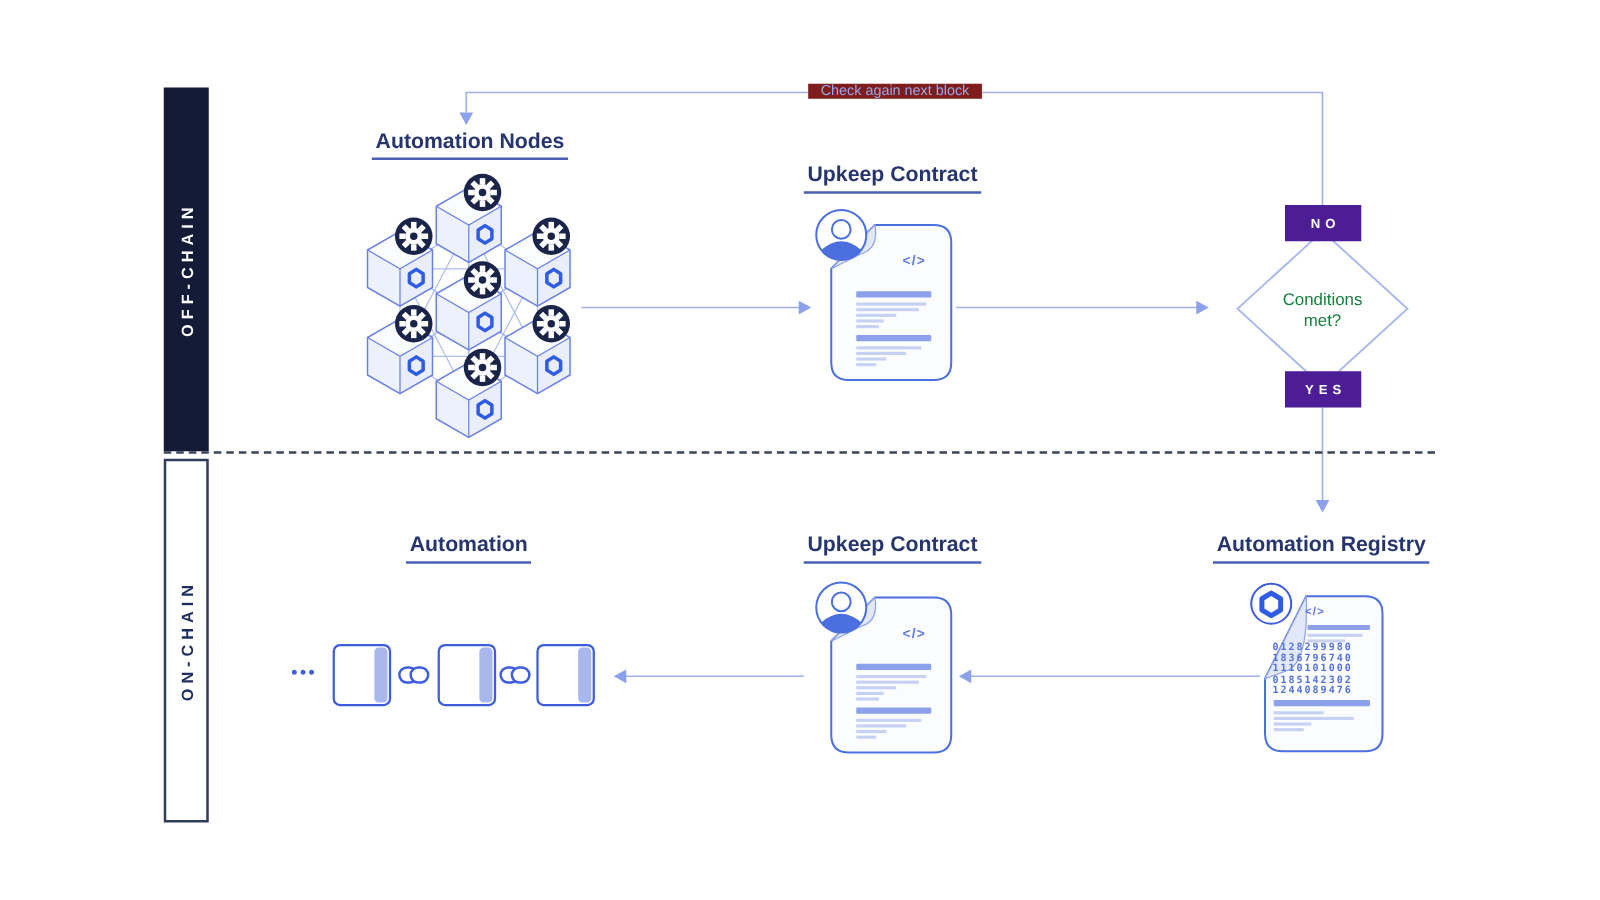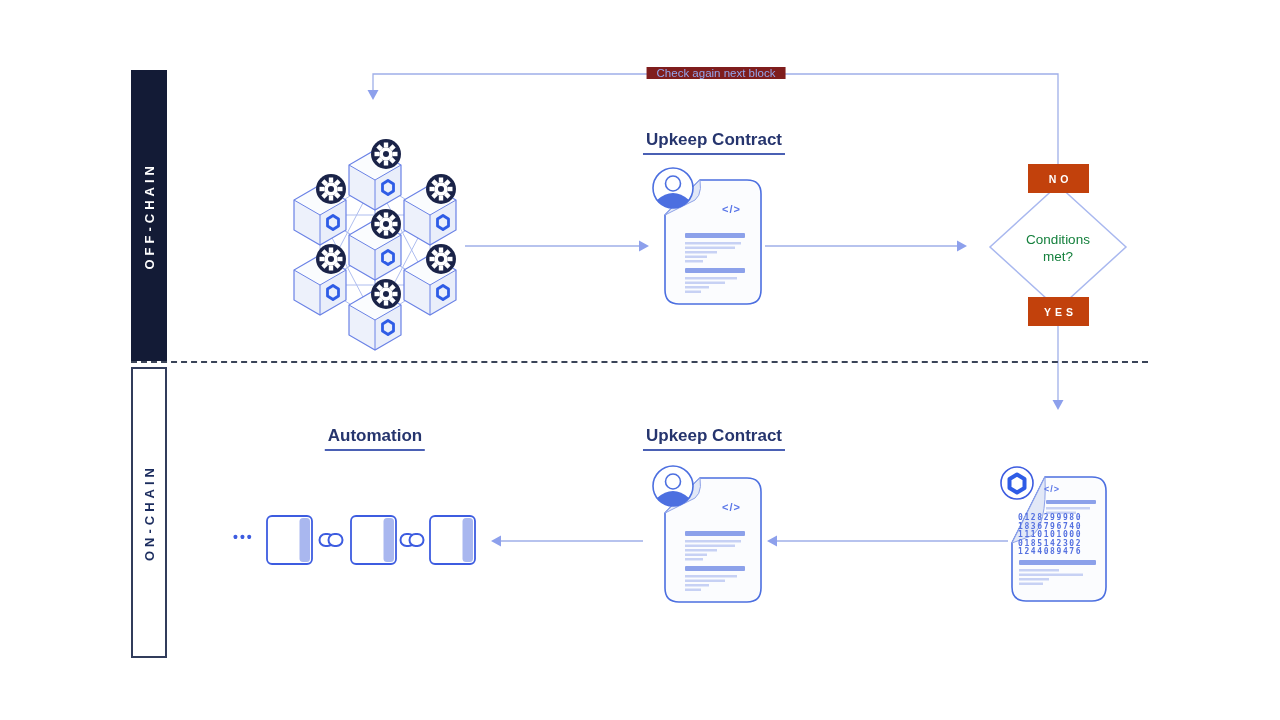--- a/index.html
+++ b/index.html
@@ -17,21 +17,21 @@
   .dash-sep{position:absolute;left:131px;top:361px;width:1017px;border-top:2px dashed #3A4458;}
 
   .flow-title{position:absolute;transform:translateX(-50%);white-space:nowrap;
     font-size:17px;font-weight:bold;color:#26356E;border-bottom:2px solid #4A60B4;padding:0 3px 3px;}
 
   .loop-label{position:absolute;left:716px;top:67px;transform:translateX(-50%);
     background:#7f1d1d;padding:0 10px;font-size:11.5px;color:#94A6EC;white-space:nowrap;}
 
   .decision-text{position:absolute;left:1058px;top:231px;transform:translateX(-50%);
     text-align:center;font-size:13.5px;line-height:17px;color:#15803d;}
-  .decision-box{position:absolute;left:1028px;width:61px;height:29px;background:#c2410c;
+  .decision-box{position:absolute;left:1028px;width:61px;height:29px;background:#4c1d95;
     display:flex;align-items:center;justify-content:center;color:#ffffff;
     font-size:10.5px;font-weight:bold;letter-spacing:4px;text-indent:4px;}
   .box-no{top:164px;}
   .box-yes{top:297px;}
 
   .code-glyph{position:absolute;color:#5B77E8;font-weight:bold;font-size:11px;letter-spacing:1px;}
   .code-sm{font-size:9px;}
 
   .binary-block{position:absolute;left:1018px;top:514px;width:82px;
     font-family:"DejaVu Sans Mono", monospace;font-size:8px;line-height:8.6px;
@@ -192,23 +192,25 @@
   </svg>
 
   <div class="lane lane-off">
     <span class="lane-label">OFF-CHAIN</span>
   </div>
   <div class="lane lane-on">
     <span class="lane-label">ON-CHAIN</span>
   </div>
   <div class="dash-sep"></div>
 
+  <div class="flow-title" style="left:376px;top:103px;">Automation Nodes</div>
   <div class="flow-title" style="left:714px;top:130px;">Upkeep Contract</div>
   <div class="flow-title" style="left:375px;top:426px;">Automation</div>
   <div class="flow-title" style="left:714px;top:426px;">Upkeep Contract</div>
+  <div class="flow-title" style="left:1057px;top:426px;">Automation Registry</div>
 
   <div class="loop-label">Check again next block</div>
 
   <div class="decision-text">
     <div>Conditions</div>
     <div>met?</div>
   </div>
   <div class="decision-box box-no">NO</div>
   <div class="decision-box box-yes">YES</div>
 

